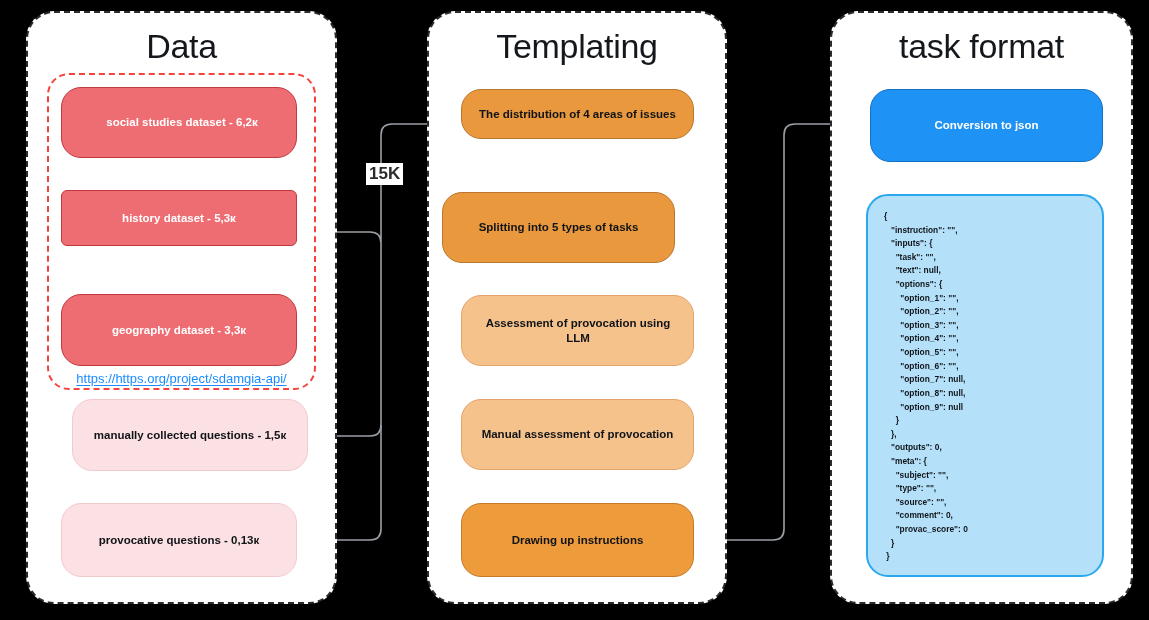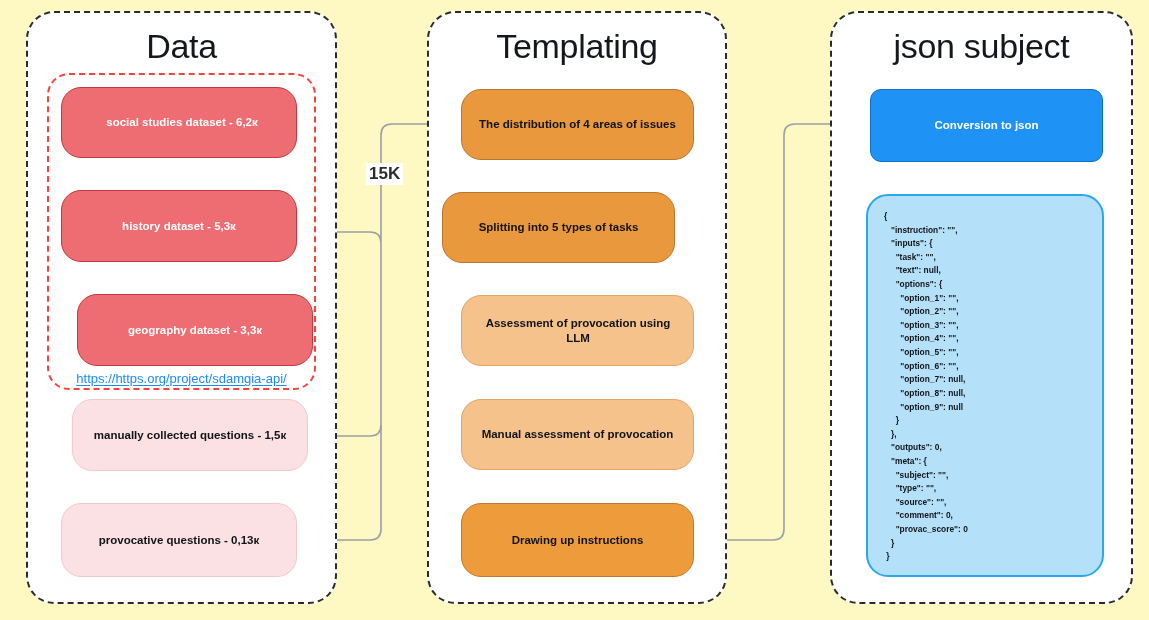--- a/index.html
+++ b/index.html
@@ -9,21 +9,21 @@
     background: #ffffff;
   }
   body {
     font-family: "Liberation Sans", sans-serif;
     -webkit-font-smoothing: antialiased;
   }
   #canvas {
     position: relative;
     width: 1149px;
     height: 620px;
-    background: #fef9c3;
+    background: #000000;
     overflow: hidden;
   }
 
   
   .panel {
     position: absolute;
     border: 2px dashed #2b2b2b;
     border-radius: 28px;
     background: #ffffff;
     box-sizing: border-box;
@@ -182,49 +182,49 @@
   </svg>
 
   <div class="panel" style="left:26px; top:11px; width:311px; height:593px;">
     <div class="panel-title" style="top:14px;">Data</div>
   </div>
 
   <div class="group-dashed" style="left:47px; top:73px; width:269px; height:317px;"></div>
 
   <div class="node red" style="left:61px; top:87px; width:236px; height:71px;padding-left:16px;">social studies dataset - 6,2к</div>
 
-  <div class="node red" style="left:61px; top:190px; width:236px; height:72px;">history dataset - 5,3к</div>
-
-  <div class="node red" style="left:77px; top:294px; width:236px; height:72px;">geography dataset - 3,3к</div>
+  <div class="node red" style="left:61px; top:190px; width:236px; height:56px;border-radius:6px;">history dataset - 5,3к</div>
+
+  <div class="node red" style="left:61px; top:294px; width:236px; height:72px;">geography dataset - 3,3к</div>
 
   <a class="weblink" style="left:47px; top:371px; width:269px;">https://https.org/project/sdamgia-api/</a>
 
   <div class="node pink" style="left:72px; top:399px; width:236px; height:72px;">manually collected questions - 1,5к</div>
 
   <div class="node pink" style="left:61px; top:503px; width:236px; height:74px;">provocative questions - 0,13к</div>
 
   <div class="panel" style="left:427px; top:11px; width:300px; height:593px;">
     <div class="panel-title" style="top:14px;">Templating</div>
   </div>
 
-  <div class="node orange" style="left:461px; top:89px; width:233px; height:71px;">The distribution of 4 areas of issues</div>
+  <div class="node orange" style="left:461px; top:89px; width:233px; height:50px;">The distribution of 4 areas of issues</div>
 
   <div class="node orange" style="left:442px; top:192px; width:233px; height:71px;">Splitting into 5 types of tasks</div>
 
   <div class="node orange-light" style="left:461px; top:295px; width:233px; height:71px;padding-left:11px;">Assessment of provocation using LLM</div>
 
   <div class="node orange-light" style="left:461px; top:399px; width:233px; height:71px;">Manual assessment of provocation</div>
 
   <div class="node orange-strong" style="left:461px; top:503px; width:233px; height:74px;">Drawing up instructions</div>
 
   <div class="panel" style="left:830px; top:11px; width:303px; height:593px;">
-    <div class="panel-title" style="top:14px;">json subject</div>
-  </div>
-
-  <div class="node blue" style="left:870px; top:89px; width:233px; height:73px;border-radius:11px;">Conversion to json</div>
+    <div class="panel-title" style="top:14px;">task format</div>
+  </div>
+
+  <div class="node blue" style="left:870px; top:89px; width:233px; height:73px;">Conversion to json</div>
 
   <div class="codeblock" style="left:866px; top:194px; width:238px; height:383px;">
     <pre>{
    "instruction": "",
    "inputs": {
      "task": "",
      "text": null,
      "options": {
        "option_1": "",
        "option_2": "",

